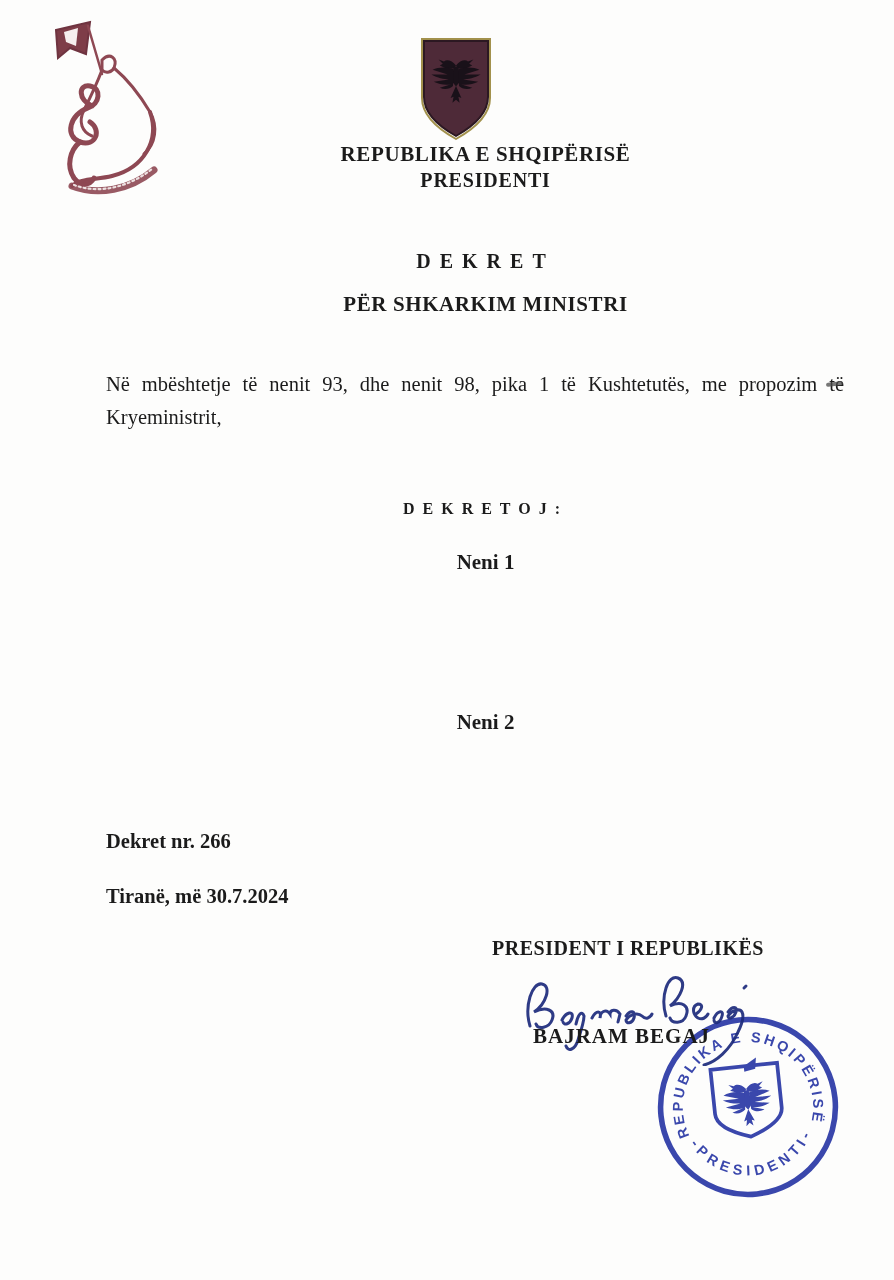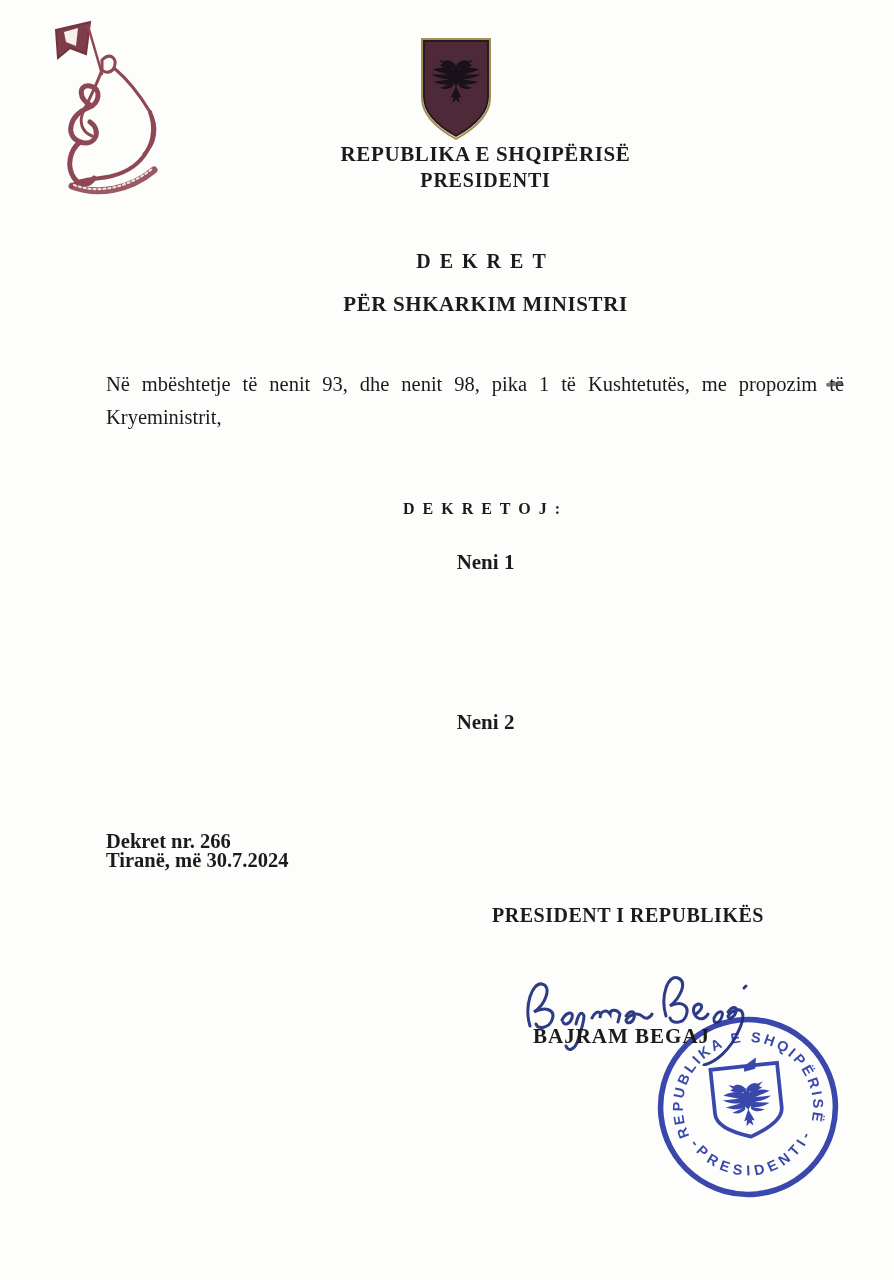--- a/index.html
+++ b/index.html
@@ -24,22 +24,22 @@
     left:106px;width:738px;
     font-size:20.5px;line-height:33px;
     text-align:justify;
     margin:0;
   }
   .p1{top:368px;}
   .p2{top:607px;}
   .p3{top:770px;text-align:left;}
   .meta-line{left:106px;font-size:20.5px;font-weight:bold;}
   .m1{top:830px;}
-  .m2{top:849px;text-align:center;}
-  .sig-title{left:478px;top:904px;width:300px;text-align:center;font-size:20px;font-weight:bold;letter-spacing:0.5px;}
+  .m2{top:885px;text-align:center;}
+  .sig-title{left:478px;top:937px;width:300px;text-align:center;font-size:20px;font-weight:bold;letter-spacing:0.5px;}
   .sig-name{left:533px;top:1024px;font-size:21px;font-weight:bold;letter-spacing:1px;z-index:4;}
   .logo-svg{left:26px;top:20px;z-index:1;}
   .coa-svg{left:419px;top:36px;}
   .sig-svg{left:516px;top:966px;z-index:3;}
   .stamp-svg{left:655px;top:1014px;z-index:2;transform:rotate(-6deg);opacity:0.93;}
   .artifact{
     left:826px;top:382px;width:17px;height:4px;
     background:#4a4a4a;border-radius:2px;
     transform:rotate(-6deg);opacity:0.75;
   }

